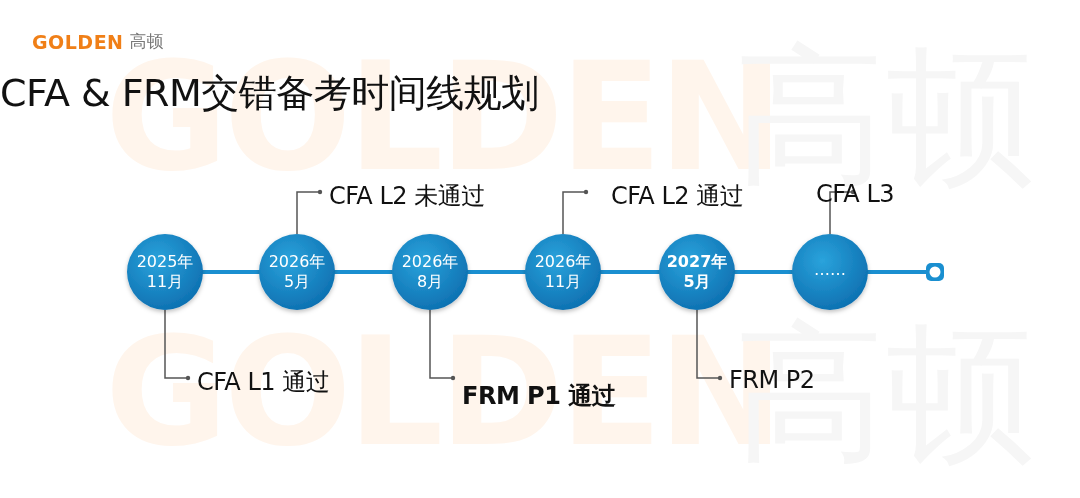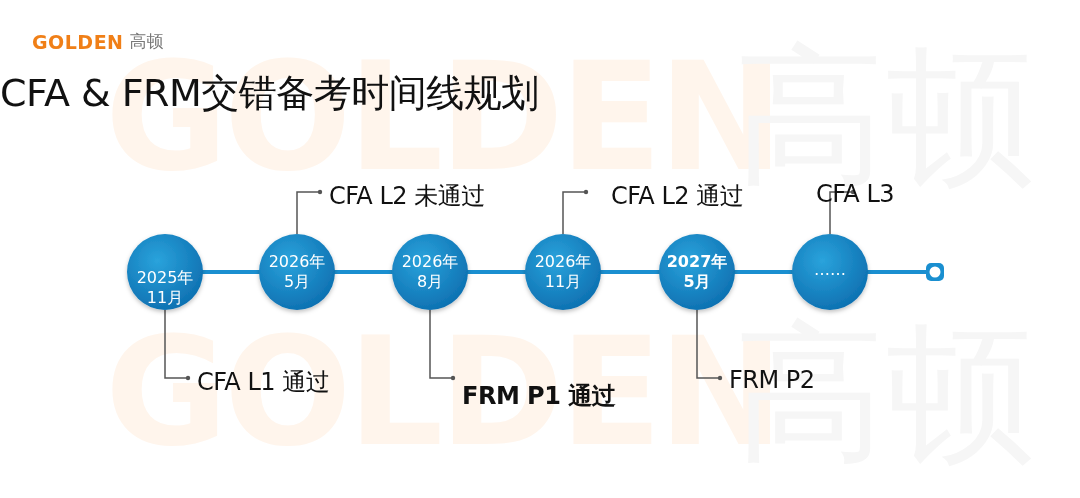--- a/index.html
+++ b/index.html
@@ -83,21 +83,21 @@
   <g id="tl-node-layer">
       <circle cx="165" cy="272" r="38" fill="url(#nodeGrad)" filter="url(#shadow)"></circle>
       <circle cx="297" cy="272" r="38" fill="url(#nodeGrad)" filter="url(#shadow)"></circle>
       <circle cx="430" cy="272" r="38" fill="url(#nodeGrad)" filter="url(#shadow)"></circle>
       <circle cx="563" cy="272" r="38" fill="url(#nodeGrad)" filter="url(#shadow)"></circle>
       <circle cx="697" cy="272" r="38" fill="url(#nodeGrad)" filter="url(#shadow)"></circle>
       <circle cx="830" cy="272" r="38" fill="url(#nodeGrad)" filter="url(#shadow)"></circle>
     </g>
 </svg>
 <div id="tl-html-layer">
-    <div class="node-label" style="left: 125px; top: 268px;">
+    <div class="node-label" style="left: 125px; top: 252px;">
       <div>2025年</div>
       <div>11月</div>
     </div>
     <div class="node-label" style="left: 257px; top: 252px;">
       <div>2026年</div>
       <div>5月</div>
     </div>
     <div class="node-label" style="left: 390px; top: 252px;">
       <div>2026年</div>
       <div>8月</div>

